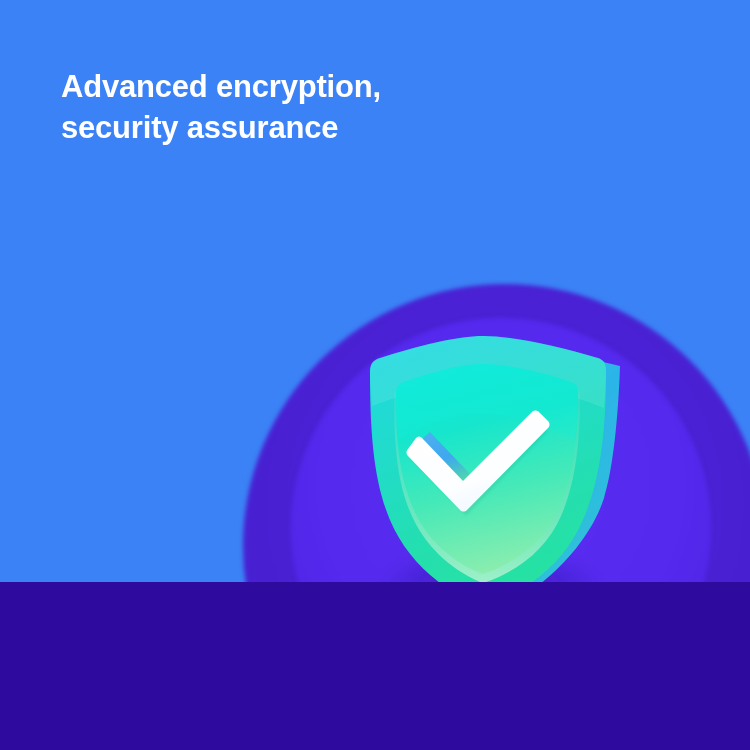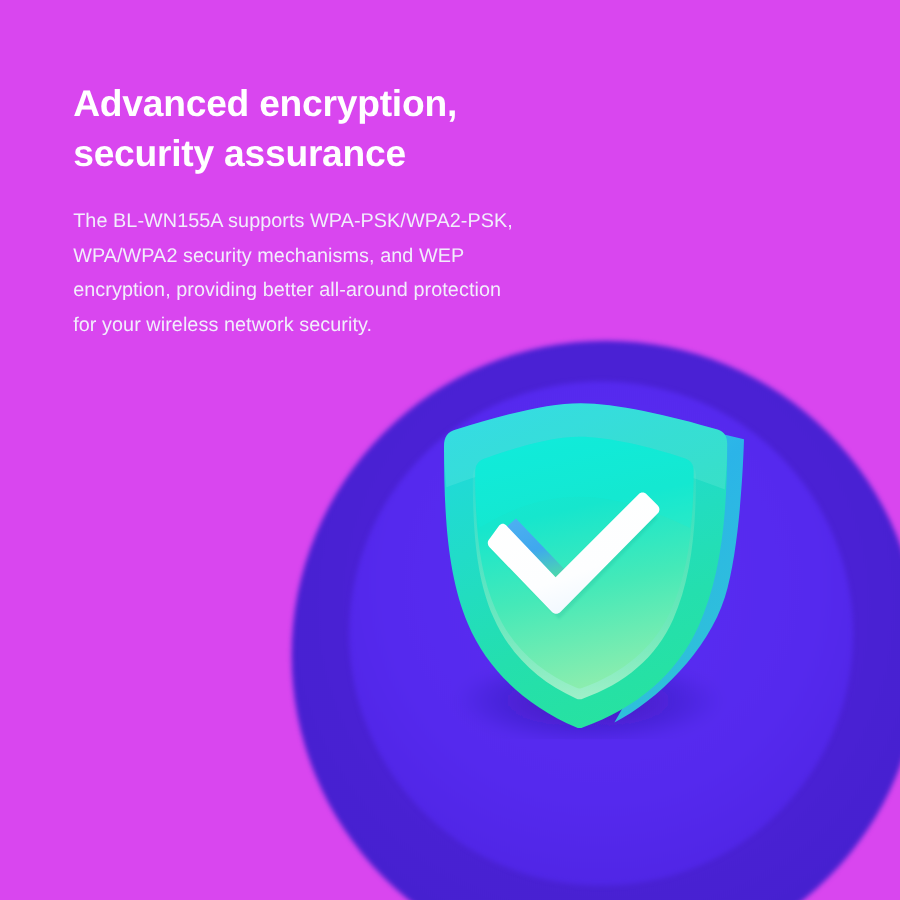--- a/index.html
+++ b/index.html
@@ -5,23 +5,23 @@
 <style>
   html, body {
     margin: 0;
     padding: 0;
     background: #2e0a9e;
   }
 
   .canvas {
     position: relative;
     width: 750px;
-    height: 750px;
+    height: 582px;
     overflow: hidden;
-    background: #d946ef;
+    background: #3b82f6;
     font-family: "Liberation Sans", "DejaVu Sans", sans-serif;
     -webkit-font-smoothing: antialiased;
   }
 
   
   .glow-layer {
     position: absolute;
     inset: 0;
     pointer-events: none;
   }
@@ -101,24 +101,20 @@
 <div class="canvas">
 
   <div class="glow-layer">
     <div class="glow-outer"></div>
     <div class="glow-inner"></div>
   </div>
 
   <h1 class="headline">Advanced encryption,
 security assurance</h1>
 
-  <p class="body-copy">The BL-WN155A supports WPA-PSK/WPA2-PSK,
-WPA/WPA2 security mechanisms, and WEP
-encryption, providing better all-around protection
-for your wireless network security.</p>
 
   <div class="shield-wrap">
     <svg viewBox="0 0 280 290" xmlns="http://www.w3.org/2000/svg" aria-hidden="true">
       <defs>
         <linearGradient id="gOuter" x1="0.22" y1="0" x2="0.55" y2="1">
           <stop offset="0%" stop-color="#1fd9e0"></stop>
           <stop offset="38%" stop-color="#21dcc8"></stop>
           <stop offset="72%" stop-color="#24dfae"></stop>
           <stop offset="100%" stop-color="#27e2a0"></stop>
         </linearGradient>

